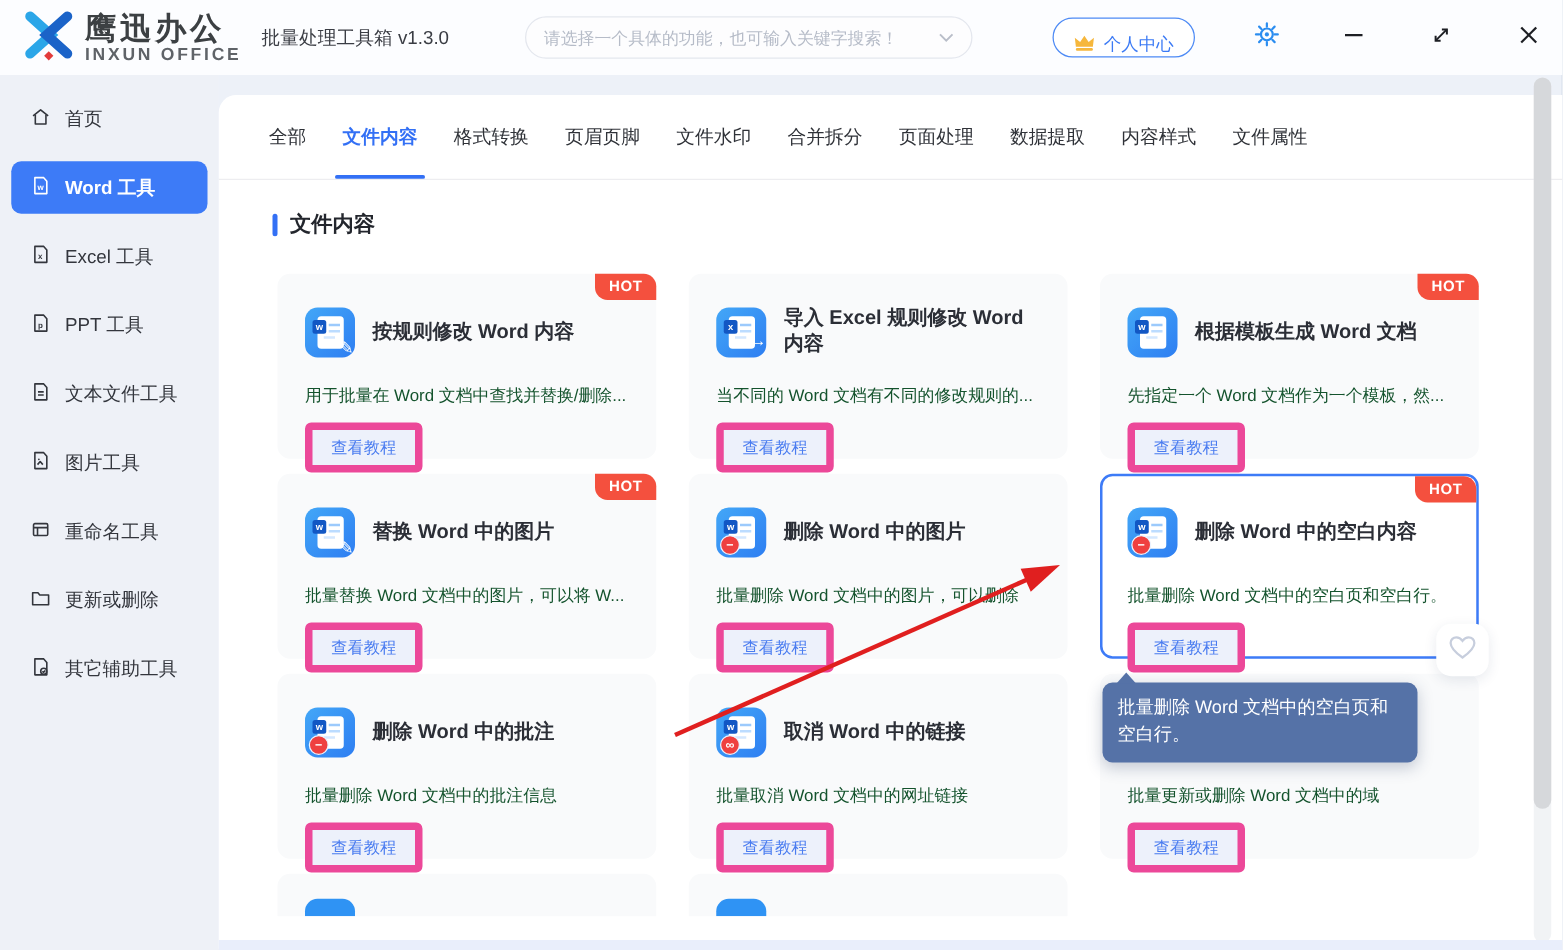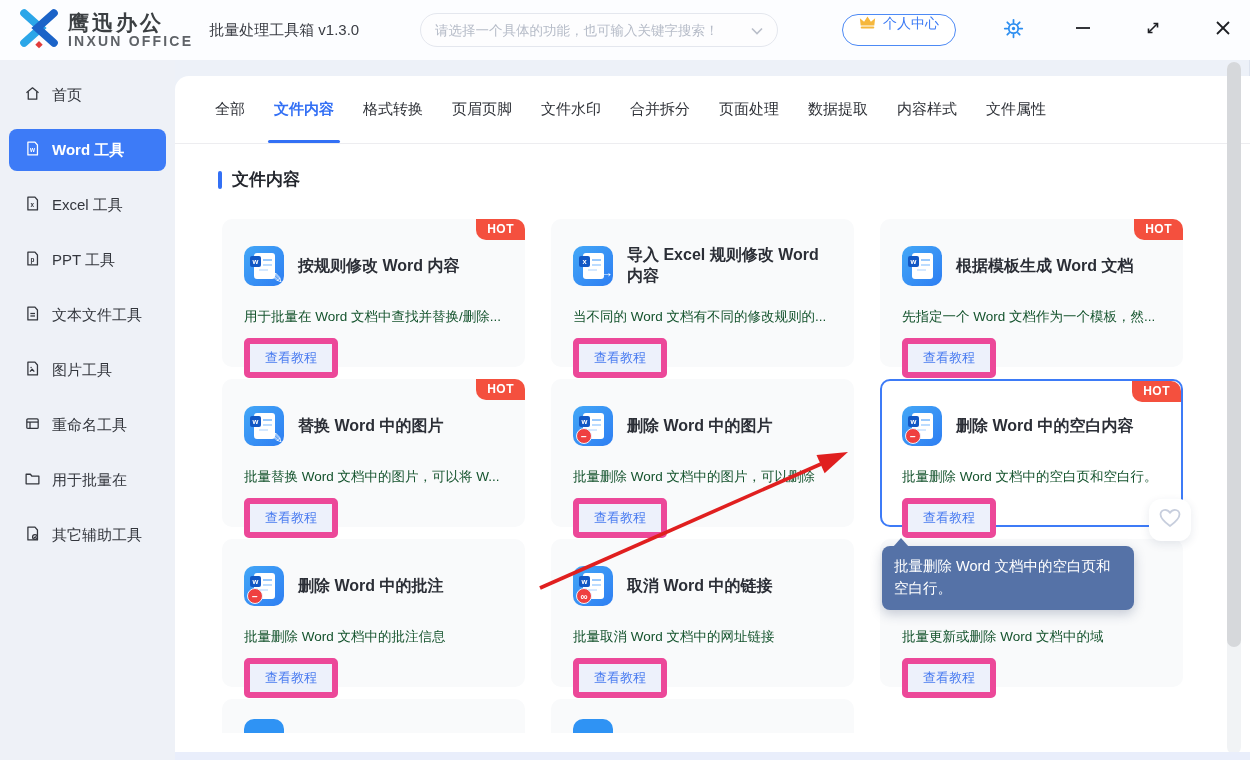--- a/index.html
+++ b/index.html
@@ -8,28 +8,28 @@
     font-family:"Liberation Sans", sans-serif;
     background:#edf1f8;
     position:relative;
     overflow:hidden;
     box-shadow: inset 0 0 0 1px #dde3ee;
   }
   
   .topbar { position:absolute; top:0; left:0; width:1250px; height:60px; background:#fcfdff; display:flex; align-items:center; z-index:10; }
   .logo { display:flex; align-items:center; gap:8px; margin-left:18px; }
   .brand-text { display:flex; flex-direction:column; line-height:1.05; }
-  .brand-cn { font-size:21px; font-weight:700; color:#3c4043; letter-spacing:3px; }
+  .brand-cn { font-size:25px; font-weight:700; color:#3c4043; letter-spacing:3px; }
   .brand-en { font-size:14px; color:#5f6368; font-weight:700; letter-spacing:2.2px; }
   .app-title { margin-left:16px; font-size:15px; color:#3a3d44; }
   .search { position:absolute; left:420px; top:13px; width:358px; height:34px; border:1px solid #e4e7ee; border-radius:17px; background:#fdfdfe; display:flex; align-items:center; padding:0 14px; }
   .search input { flex:1; border:none; outline:none; background:transparent; font-size:13.5px; color:#5a6070; font-family:inherit; }
   .search input::placeholder { color:#b6bcc8; }
   .right-controls { position:absolute; right:14px; top:0; height:60px; display:flex; align-items:center; gap:44px; }
-  .user-btn { height:32px; border:1px solid #4d8af5; border-radius:16px; color:#3b7af5; font-size:14px; display:flex; align-items:flex-start; gap:7px; padding:0 16px; background:#fff; cursor:pointer; }
+  .user-btn { height:32px; border:1px solid #4d8af5; border-radius:16px; color:#3b7af5; font-size:14px; display:flex; align-items:flex-end; gap:7px; padding:0 16px; background:#fff; cursor:pointer; }
   .winbtn { display:flex; align-items:center; justify-content:center; width:26px; height:26px; cursor:pointer; }
   
   .sidebar { position:absolute; top:60px; left:0; width:175px; height:707px; background:#eef1f7; padding-top:14px; z-index:5; }
   .side-item { height:42px; margin:13px 9px 0 9px; display:flex; align-items:center; gap:11px; padding:0 15px; border-radius:8px; font-size:15px; color:#33363d; cursor:pointer; }
   .side-item:first-child { margin-top:0; }
   .side-item.active { background:#3d7bf7; color:#ffffff; font-weight:700; }
   .side-item svg { flex-shrink:0; }
   
   .content { position:absolute; top:76px; left:175px; width:1075px; height:700px; background:#ffffff; border-top-left-radius:14px; z-index:6; }
   .tabs { display:flex; align-items:center; gap:29px; height:68px; padding-left:40px; border-bottom:1px solid #ededf0; }
@@ -203,21 +203,21 @@
           <rect x="4" y="5.5" width="16" height="13.5" rx="1.5"></rect>
           <line x1="4" y1="10" x2="20" y2="10"></line>
           <line x1="8.5" y1="10" x2="8.5" y2="19"></line>
         </svg></span>
     <span>重命名工具</span>
   </div>
   <div class="side-item">
     <span><svg width="17" height="17" viewBox="0 0 24 24" fill="none" stroke="currentColor" stroke-width="1.8" stroke-linejoin="round">
           <path d="M3 6 h6 l2 2.5 h10 v11 H3 z"></path>
         </svg></span>
-    <span>用于批量在</span>
+    <span>更新或删除</span>
   </div>
   <div class="side-item">
     <span><svg width="17" height="17" viewBox="0 0 24 24" fill="none" stroke="currentColor" stroke-width="1.8" stroke-linejoin="round">
           <path d="M5.5 3 h10 l3.5 4 v14 h-13.5 z"></path>
           <circle cx="15.5" cy="17" r="3.4"></circle>
           <polyline points="14,17 15.2,18.2 17.2,16"></polyline>
         </svg></span>
     <span>其它辅助工具</span>
   </div>
 </aside>

